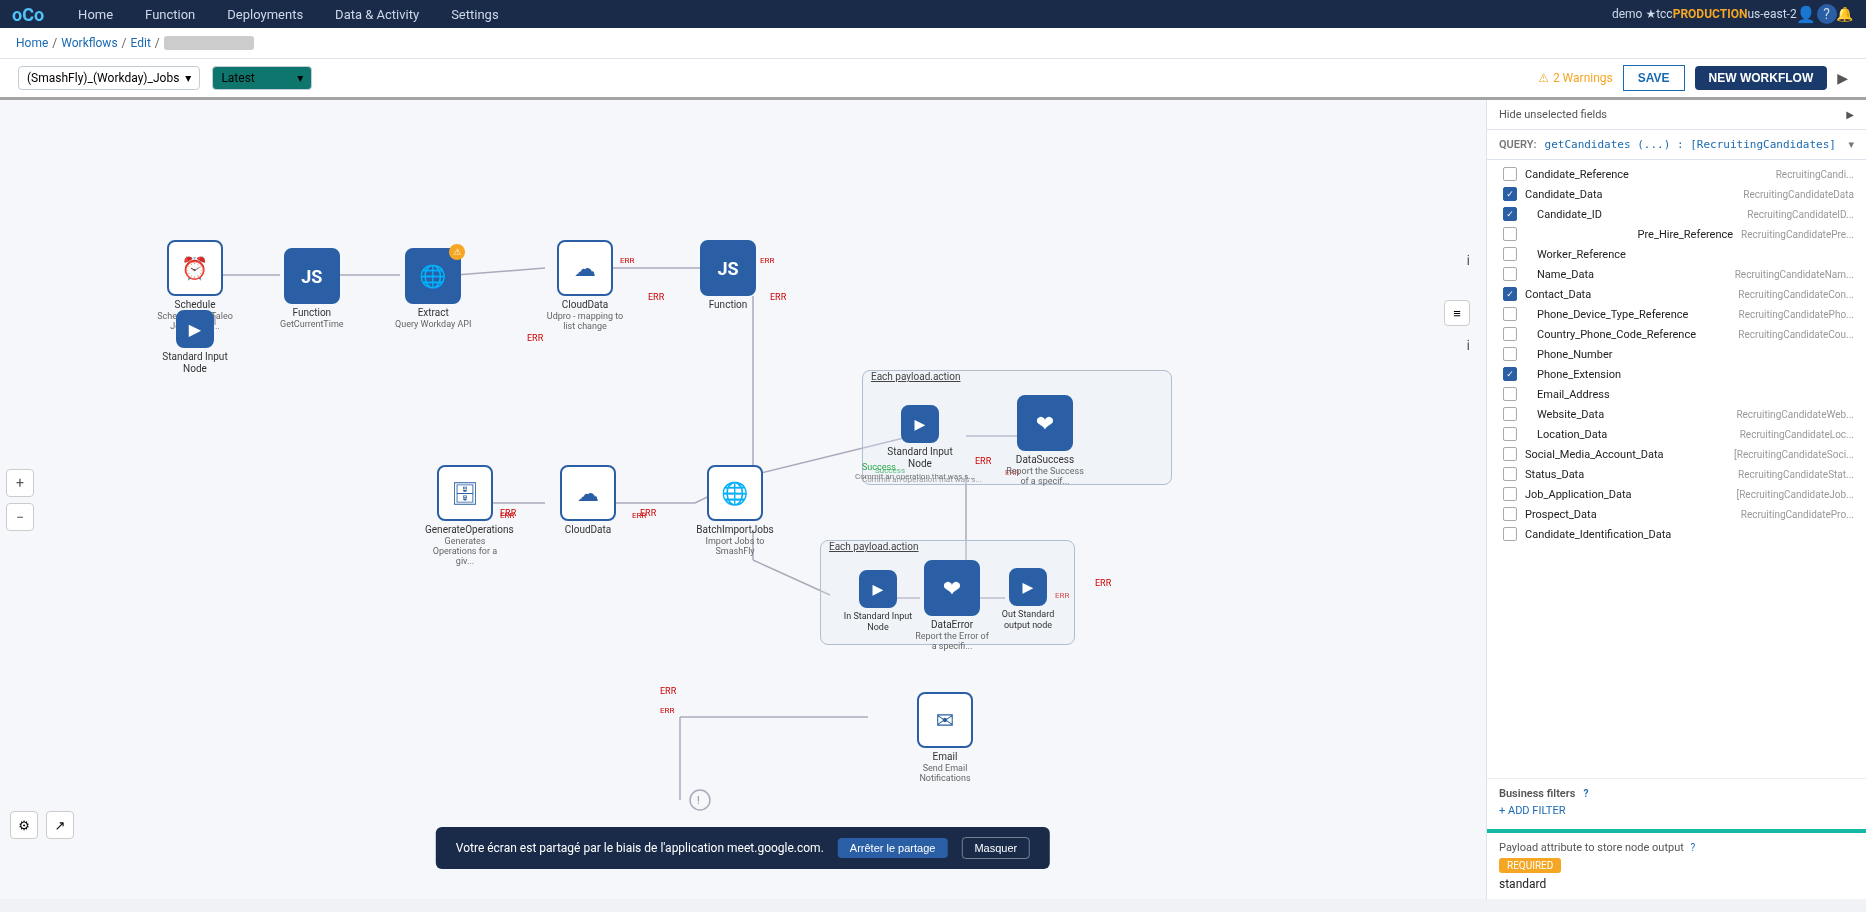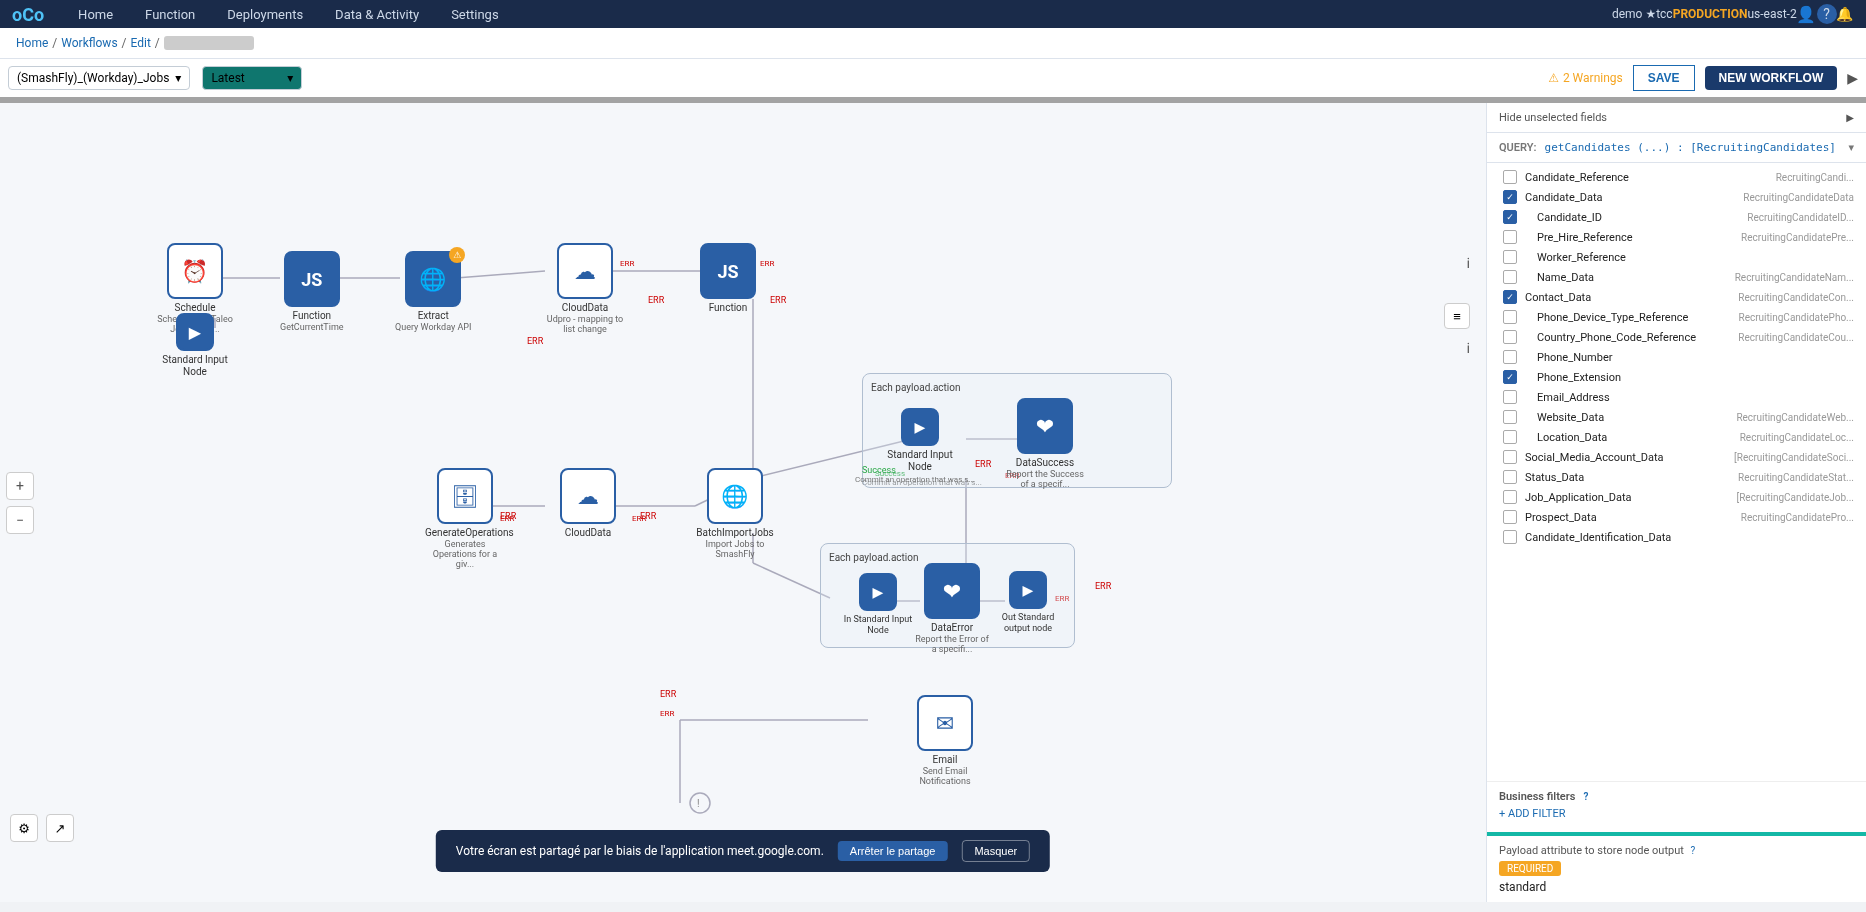--- a/index.html
+++ b/index.html
@@ -58,22 +58,22 @@
     .breadcrumb .blurred {
       background: #ccc;
       color: transparent;
       border-radius: 3px;
       user-select: none;
     }
 
     
     .toolbar {
       background: #fff;
-      border-bottom: 6px solid #a3a3a3;
-      padding: 6px 8px;
+      border-bottom: 3px solid #a3a3a3;
+      padding: 6px 18px;
       display: flex;
       align-items: center;
       gap: 12px;
     }
     .workflow-select {
       border: 1px solid #c4cdd6;
       border-radius: 4px;
       padding: 4px 8px;
       font-size: 12px;
       background: #fff;
@@ -234,21 +234,22 @@
     }
 
     
     .wf-group {
       position: absolute;
       border: 1px solid #b0bed0;
       border-radius: 8px;
       background: rgba(230,238,250,0.3);
       font-size: 10px;
       color: #444;
-      padding: 8px 8px;
+      padding: 0 8px;
+      text-decoration: underline;
     }
 
     
     .right-panel {
       width: 380px;
       background: #fff;
       border-left: 1px solid #dde3ec;
       display: flex;
       flex-direction: column;
       overflow: hidden;
@@ -696,21 +697,21 @@
           <span class="field-name" style="padding-left: 0px;">Candidate_Data</span>
           <span class="field-type">RecruitingCandidateData</span>
         </div>
         <div class="field-row">
           <div class="field-check">✓</div>
           <span class="field-name" style="padding-left: 12px;">Candidate_ID</span>
           <span class="field-type">RecruitingCandidateID...</span>
         </div>
         <div class="field-row">
           <div class="field-check empty"></div>
-          <span class="field-name" style="padding-left: 12px;">Pre_Hire_Reference</span>
+          <span class="field-name" style="padding-left: 12px; text-align: right;">Pre_Hire_Reference</span>
           <span class="field-type">RecruitingCandidatePre...</span>
         </div>
         <div class="field-row">
           <div class="field-check empty"></div>
           <span class="field-name" style="padding-left: 12px;">Worker_Reference</span>
           <span class="field-type"></span>
         </div>
         <div class="field-row">
           <div class="field-check empty"></div>
           <span class="field-name" style="padding-left: 12px;">Name_Data</span>

